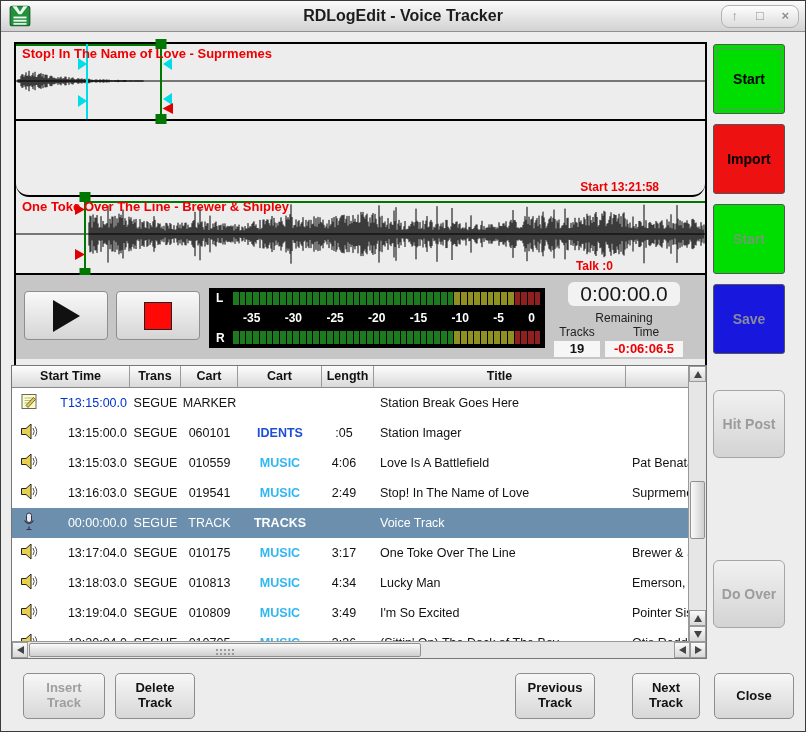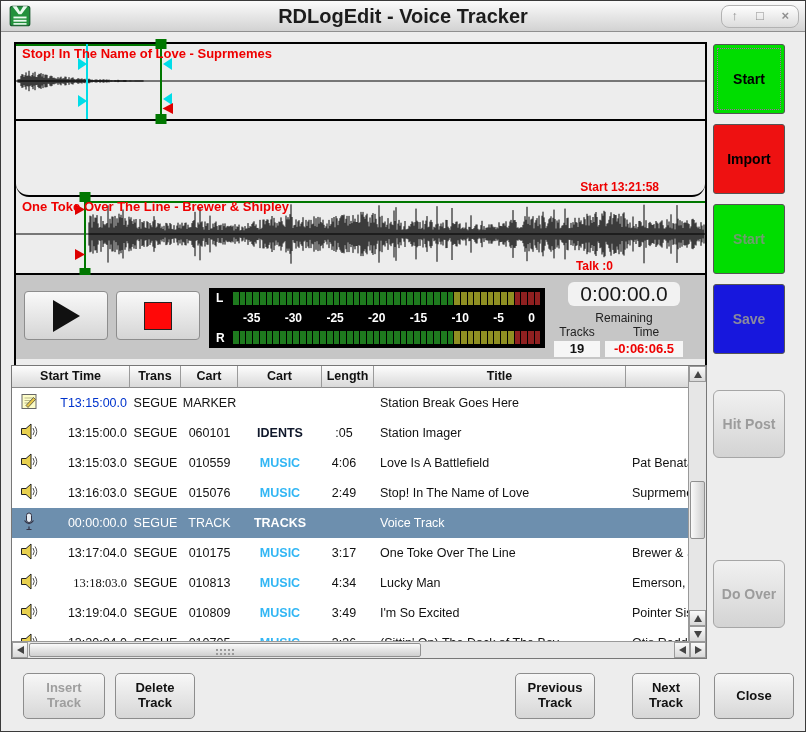--- a/index.html
+++ b/index.html
@@ -3,21 +3,21 @@
 <meta charset="utf-8">
 <style>
   html,body{margin:0;padding:0;background:#888;}
   #stage{position:relative;width:806px;height:732px;background:#ededed;overflow:hidden;
          font-family:"Liberation Sans",sans-serif;border:1px solid #3a3a3a;box-sizing:border-box;}
   
   .titlebar{position:absolute;left:0;top:0;width:100%;height:30px;
             background:linear-gradient(#fbfbfb,#d2d2d2);border-bottom:1px solid #8f8f8f;}
   .app-icon{position:absolute;left:7px;top:3px;width:24px;height:24px;}
   .title{position:absolute;left:0;top:0;width:100%;height:30px;line-height:30px;text-align:center;
-         font-weight:bold;font-size:20px;color:#1c1c1c;}
+         font-weight:bold;font-size:16px;color:#1c1c1c;}
   .win-controls{position:absolute;right:6px;top:4px;width:76px;height:21px;border:1px solid #b2b2b2;
                 border-radius:8px;background:linear-gradient(#fefefe,#dcdcdc);display:flex;}
   .win-controls span{flex:1;text-align:center;line-height:20px;color:#8f8f8f;font-weight:bold;font-size:13px;cursor:default;}
   
   #editor{position:absolute;left:13px;top:41px;width:693px;height:368px;border:2px solid #000;
           box-sizing:border-box;background:#ededed;}
   .panel{position:relative;overflow:visible;}
   #track1{height:75px;border-bottom:2px solid #000;}
   #middlepanel{height:74px;border-bottom:2px solid #000;position:relative;border-radius:13px;}
   #track2{height:76px;border-bottom:2px solid #000;}
@@ -327,21 +327,21 @@
         <div class="trow">
           <div class="tcell c-starttime" style="width: 118px;">
             <span class="c-icon"><svg width="19" height="17" viewBox="0 0 19 17">
                 <path d="M1.5 5.5 H6 L11 1 V16 L6 11.5 H1.5 Z" fill="#e8d04e" stroke="#222" stroke-width="1"></path>
                 <path d="M13 5 Q15.5 8.5 13 12 M15 3.5 Q18.5 8.5 15 13.5" stroke="#555" fill="none" stroke-width="1"></path>
               </svg></span>
             <span class="c-time">13:15:00.0</span>
           </div>
           <div class="tcell t-center" style="width: 51px;">SEGUE</div>
           <div class="tcell t-center" style="width: 57px;">060101</div>
-          <div class="tcell t-center t-bold" style="width: 84px; color: #0f172a;">IDENTS</div>
+          <div class="tcell t-center t-bold" style="width: 84px; color: #1d4ed8;">IDENTS</div>
           <div class="tcell t-right" style="width: 52px;">:05</div>
           <div class="tcell t-left" style="width: 252px;">Station Imager</div>
           <div class="tcell t-left" style="width: 64px;"></div>
         </div>
         <div class="trow">
           <div class="tcell c-starttime" style="width: 118px;">
             <span class="c-icon"><svg width="19" height="17" viewBox="0 0 19 17">
                 <path d="M1.5 5.5 H6 L11 1 V16 L6 11.5 H1.5 Z" fill="#e8d04e" stroke="#222" stroke-width="1"></path>
                 <path d="M13 5 Q15.5 8.5 13 12 M15 3.5 Q18.5 8.5 15 13.5" stroke="#555" fill="none" stroke-width="1"></path>
               </svg></span>
@@ -356,21 +356,21 @@
         </div>
         <div class="trow">
           <div class="tcell c-starttime" style="width: 118px;">
             <span class="c-icon"><svg width="19" height="17" viewBox="0 0 19 17">
                 <path d="M1.5 5.5 H6 L11 1 V16 L6 11.5 H1.5 Z" fill="#e8d04e" stroke="#222" stroke-width="1"></path>
                 <path d="M13 5 Q15.5 8.5 13 12 M15 3.5 Q18.5 8.5 15 13.5" stroke="#555" fill="none" stroke-width="1"></path>
               </svg></span>
             <span class="c-time">13:16:03.0</span>
           </div>
           <div class="tcell t-center" style="width: 51px;">SEGUE</div>
-          <div class="tcell t-center" style="width: 57px;">015076</div>
+          <div class="tcell t-center" style="width: 57px;">019541</div>
           <div class="tcell t-center t-bold" style="width: 84px; color: rgb(49, 182, 244);">MUSIC</div>
           <div class="tcell t-right" style="width: 52px;">2:49</div>
           <div class="tcell t-left" style="width: 252px;">Stop! In The Name of Love</div>
           <div class="tcell t-left" style="width: 64px;">Suprmemes</div>
         </div>
         <div class="trow selected" style="background: rgb(109, 143, 174);">
           <div class="tcell c-starttime" style="width: 118px;">
             <span class="c-icon"><svg width="14" height="19" viewBox="0 0 14 19">
                 <rect x="4.5" y="1" width="5" height="9.5" rx="2.5" fill="#e8edf3" stroke="#334"></rect>
                 <path d="M2.5 8.5 q4.5 6.5 9 0 M7 14.5 v2.5 M4.5 17.5 h5" stroke="#334" fill="none" stroke-width="1.2"></path>
@@ -393,21 +393,21 @@
             <span class="c-time">13:17:04.0</span>
           </div>
           <div class="tcell t-center" style="width: 51px;">SEGUE</div>
           <div class="tcell t-center" style="width: 57px;">010175</div>
           <div class="tcell t-center t-bold" style="width: 84px; color: rgb(49, 182, 244);">MUSIC</div>
           <div class="tcell t-right" style="width: 52px;">3:17</div>
           <div class="tcell t-left" style="width: 252px;">One Toke Over The Line</div>
           <div class="tcell t-left" style="width: 64px;">Brewer &amp; Shipley</div>
         </div>
         <div class="trow">
-          <div class="tcell c-starttime" style="width: 118px; font-family: Liberation Serif, serif;">
+          <div class="tcell c-starttime" style="width: 118px;">
             <span class="c-icon"><svg width="19" height="17" viewBox="0 0 19 17">
                 <path d="M1.5 5.5 H6 L11 1 V16 L6 11.5 H1.5 Z" fill="#e8d04e" stroke="#222" stroke-width="1"></path>
                 <path d="M13 5 Q15.5 8.5 13 12 M15 3.5 Q18.5 8.5 15 13.5" stroke="#555" fill="none" stroke-width="1"></path>
               </svg></span>
             <span class="c-time">13:18:03.0</span>
           </div>
           <div class="tcell t-center" style="width: 51px;">SEGUE</div>
           <div class="tcell t-center" style="width: 57px;">010813</div>
           <div class="tcell t-center t-bold" style="width: 84px; color: rgb(49, 182, 244);">MUSIC</div>
           <div class="tcell t-right" style="width: 52px;">4:34</div>

